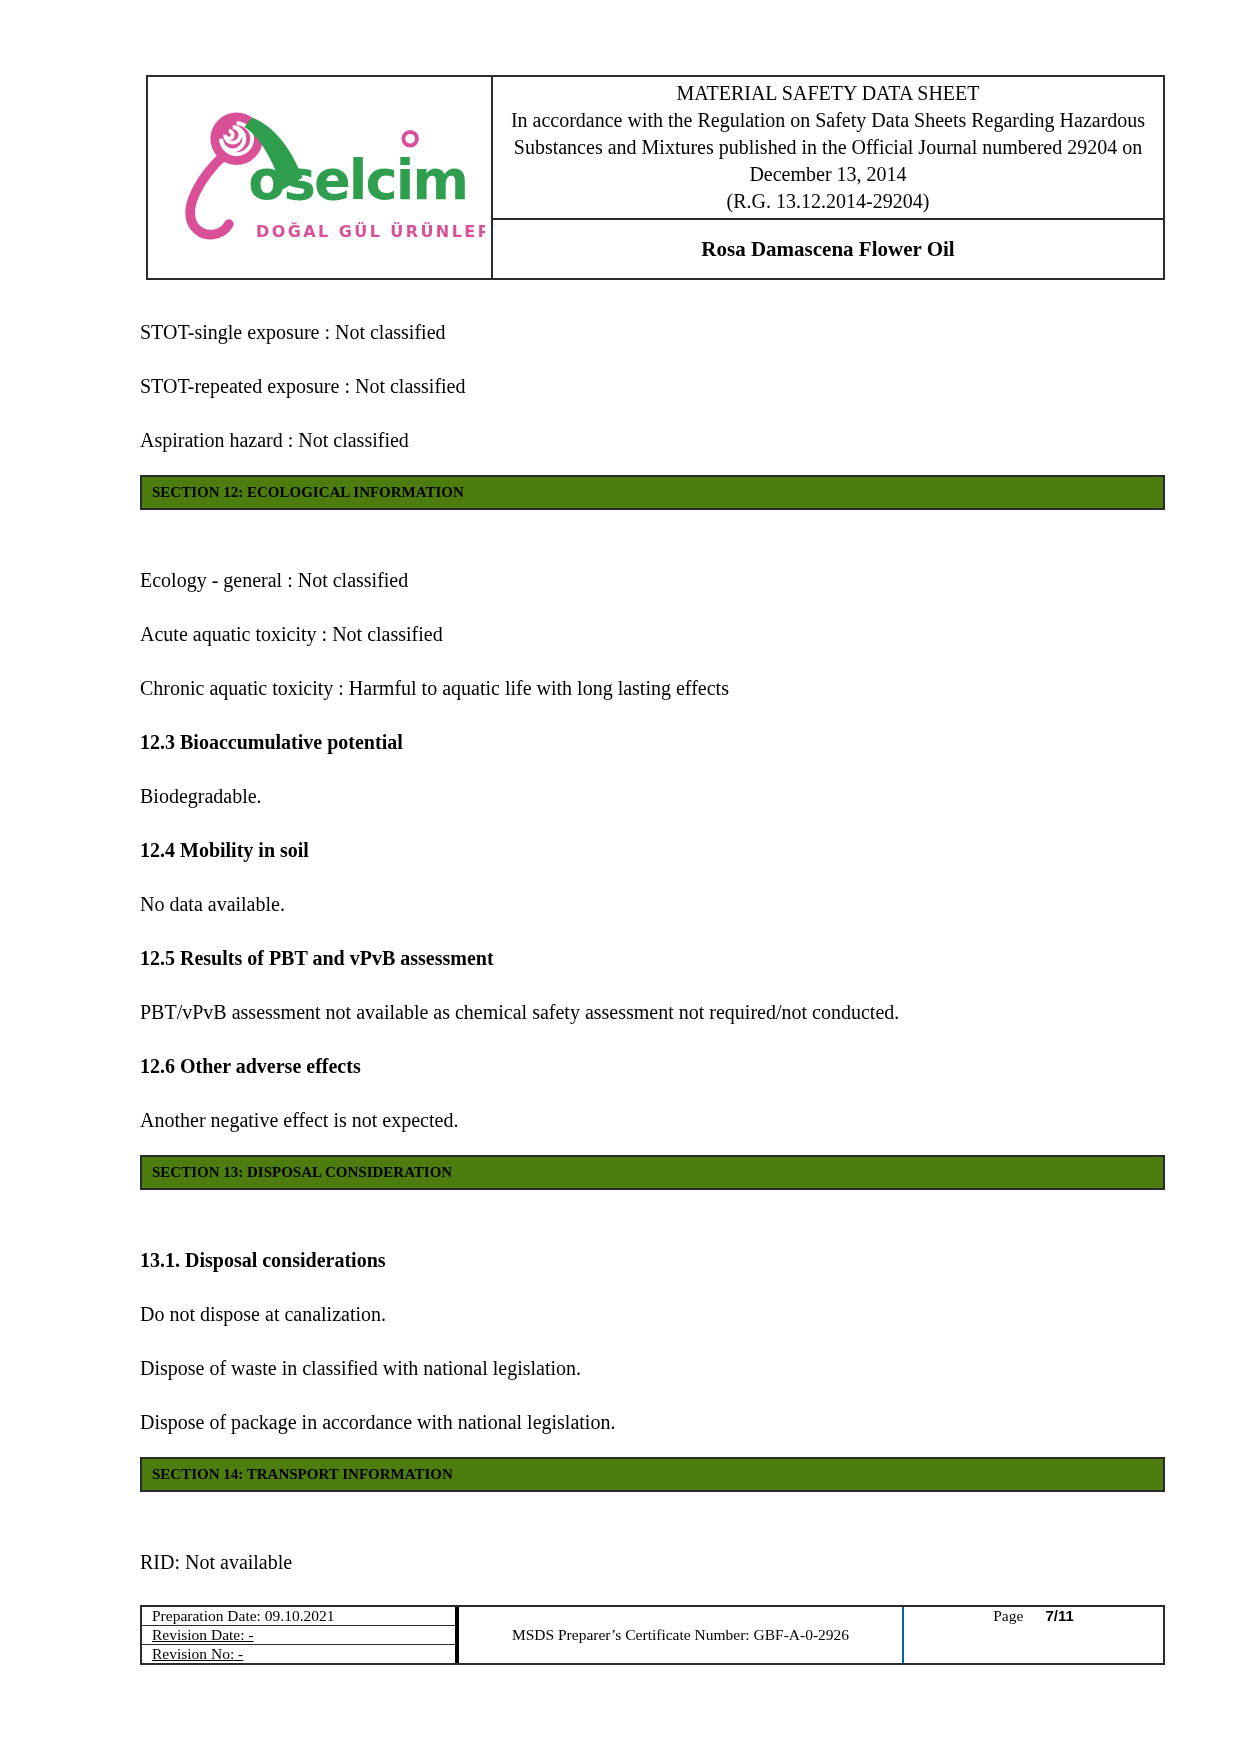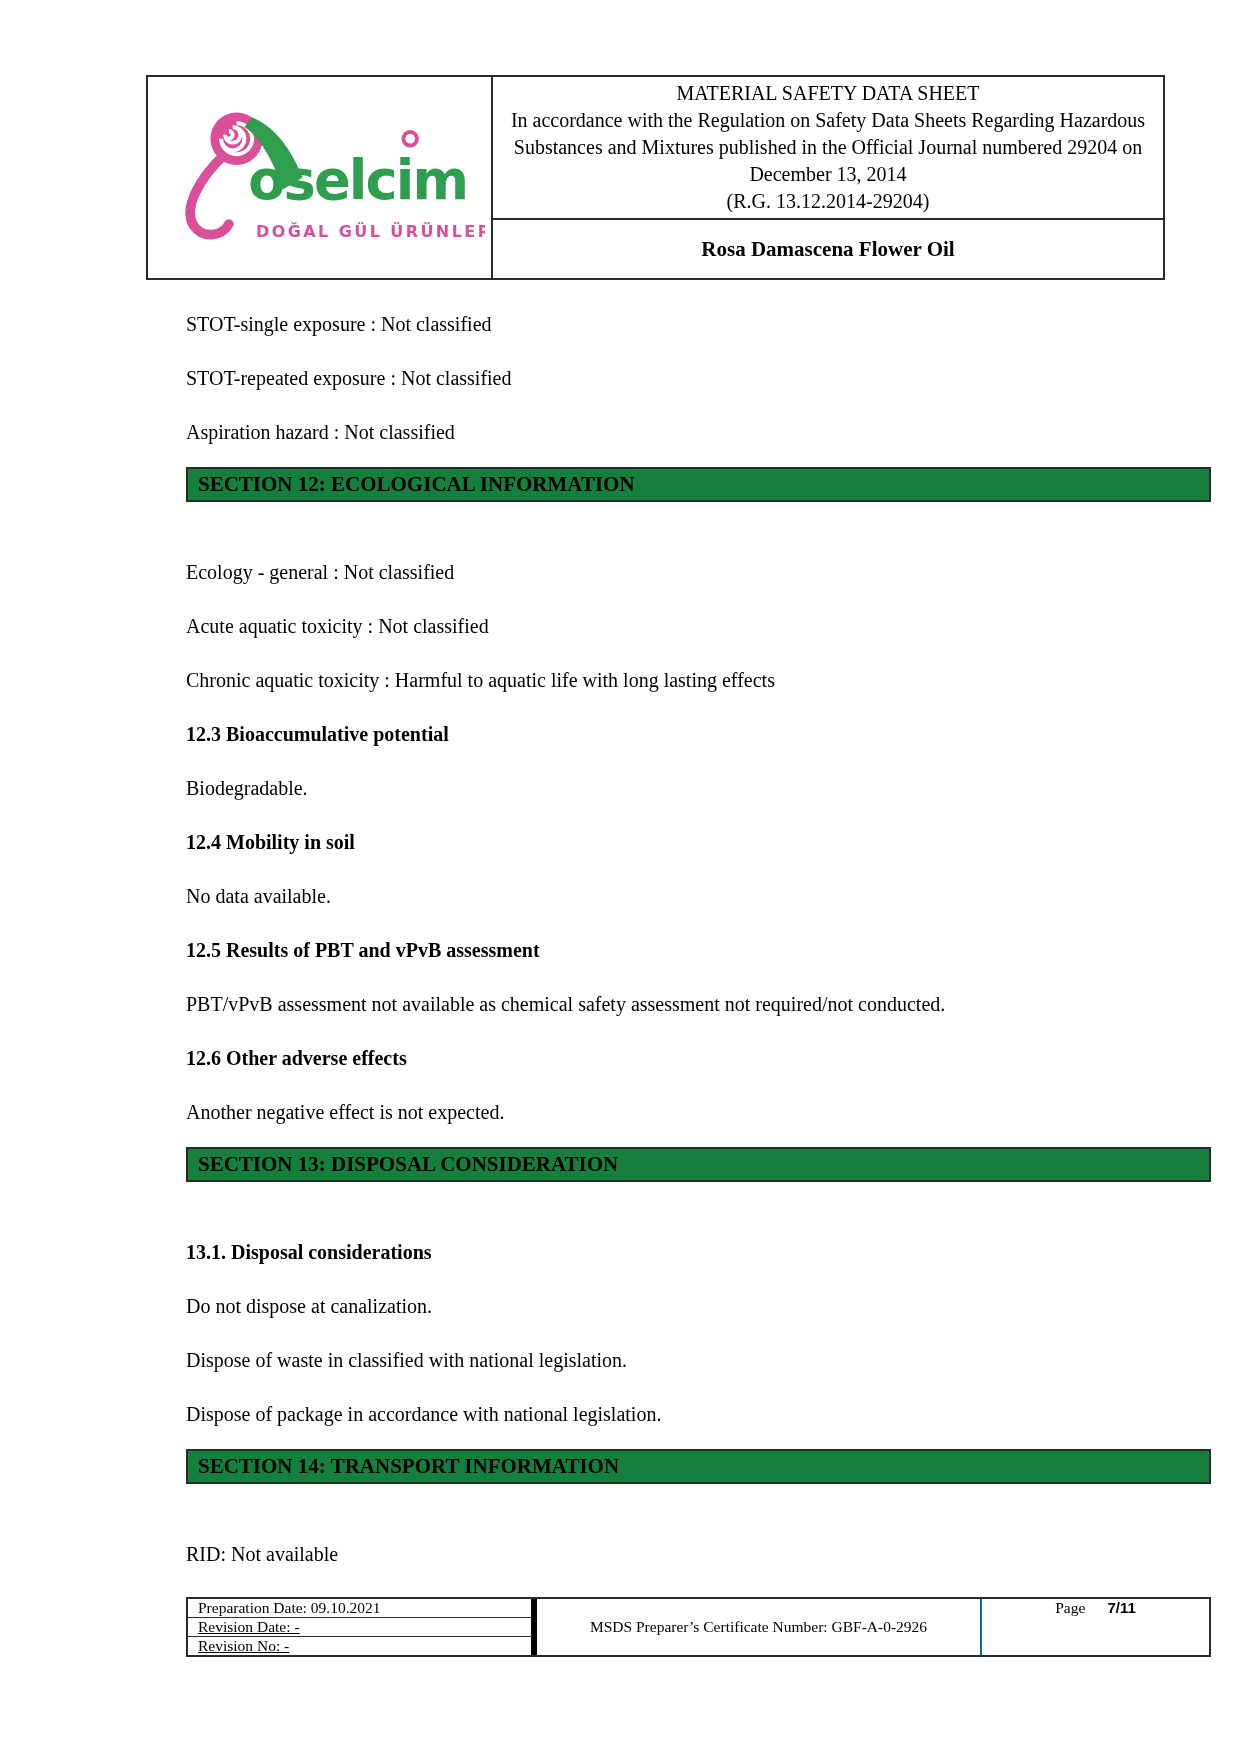--- a/index.html
+++ b/index.html
@@ -61,56 +61,55 @@
     align-items: center;
     justify-content: center;
     font-weight: bold;
     font-size: 21px;
   }
 
   
   .flow {
     position: absolute;
     left: 140px;
-    top: 313px;
+    top: 321px;
     width: 1025px;
-    margin-left: 46px;
   }
   .para {
     font-size: 20px;
     line-height: 23px;
     margin: 0 0 31px 0;
   }
   .bold-h {
     font-weight: bold;
   }
   .section-box {
     margin: -8px 0 59px 0;
     border: 2px solid #2b2b2b;
     box-sizing: border-box;
     font-weight: bold;
-    font-size: 21px;
+    font-size: 15px;
     line-height: 24px;
     padding: 3px 10px 4px 10px;
-    background: #15803d;
+    background: #4d7c0f;
   }
 
   
   .footer-table {
     margin-top: 30px;
     border: 2px solid #2b2b2b;
     box-sizing: border-box;
     display: flex;
     height: 60px;
     font-size: 15.5px;
     background: #ffffff;
   }
   .f-left {
-    width: 349px;
-    border-right: 6px solid #000000;
+    width: 317px;
+    border-right: 4px solid #000000;
     box-sizing: border-box;
     display: flex;
     flex-direction: column;
   }
   .f-row {
     flex: 1;
     display: flex;
     align-items: center;
     padding-left: 10px;
   }

